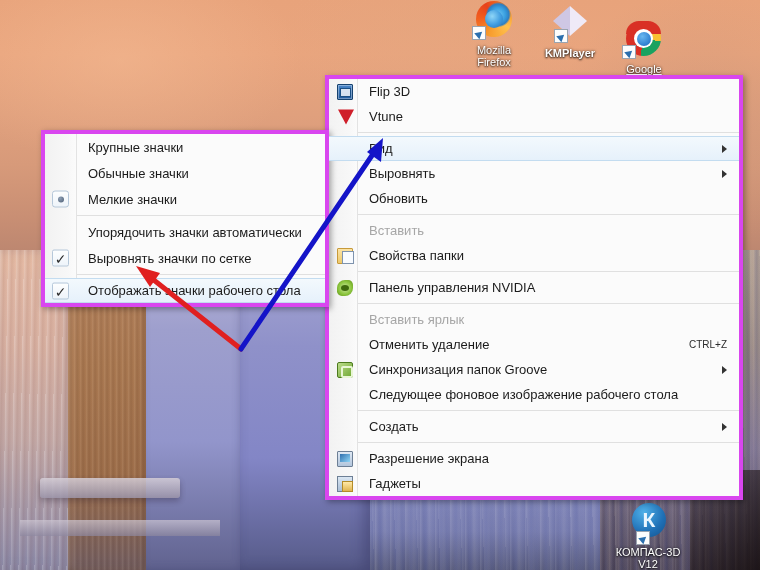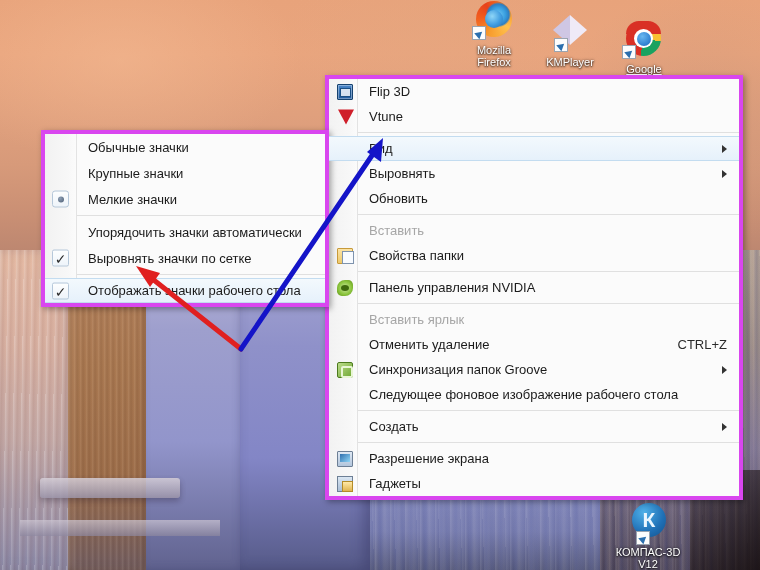--- a/index.html
+++ b/index.html
@@ -200,21 +200,21 @@
     white-space: nowrap; z-index: 2;
   }
   .sub .row { padding-left: 43px; height: 26px; }
   .row .label { flex: 1; }
   .row.dim { color: #a6a6a6; }
   .row.hl {
     background: linear-gradient(to bottom, #f3f9fd, #e6f1fb);
     border-top: 1px solid #c3dcf0; border-bottom: 1px solid #c3dcf0;
     height: 25px;
   }
-  .row .accel { color: #2b2b2b; font-size: 13px; margin-left: 29px; }
+  .row .accel { color: #2b2b2b; font-size: 10px; margin-left: 29px; }
   .arrow {
     width: 0; height: 0; margin-left: 10px;
     border-left: 5px solid #333;
     border-top: 4px solid transparent; border-bottom: 4px solid transparent;
   }
   .sep { height: 1px; background: #e0e0e0; margin: 3px 0 3px 29px; position: relative; z-index: 2; }
   .sub .sep { margin-left: 32px; }
 
   
   .ricon {
@@ -337,21 +337,21 @@
   <div class="dicon" style="left:451px; top:1px;">
     <div class="glyph">
       <div class="ff-outer"></div>
         <div class="ff-inner"></div>
       <div class="sc"></div>
     </div>
     <span class="cap">Mozilla</span>
     <span class="cap">Firefox</span>
   </div>
 
-  <div class="dicon" style="left:527px; top:13px;">
+  <div class="dicon" style="left:527px; top:4px;font-weight:bold;">
     <div class="glyph">
       <div class="km"></div>
       <div class="sc" style="left:6px;"></div>
     </div>
     <span class="cap">KMPlayer</span>
   </div>
 
   <div class="dicon" style="left:601px; top:20px;text-decoration:underline;">
     <div class="glyph">
       <div class="cr"></div>
@@ -460,25 +460,25 @@
       <span class="ricon ic-gadget"></span>
       <span class="label">Гаджеты</span>
     </div>
 
   </div>
 
   <div class="menu sub">
     <div class="gutter"></div>
 
     <div class="row">
+      <span class="label">Крупные значки</span>
+    </div>
+
+    <div class="row">
       <span class="label">Обычные значки</span>
-    </div>
-
-    <div class="row">
-      <span class="label">Крупные значки</span>
     </div>
 
     <div class="row">
       <span class="radio-dot"></span>
       <span class="label">Мелкие значки</span>
     </div>
 
     <div class="sep"></div>
 
     <div class="row">

